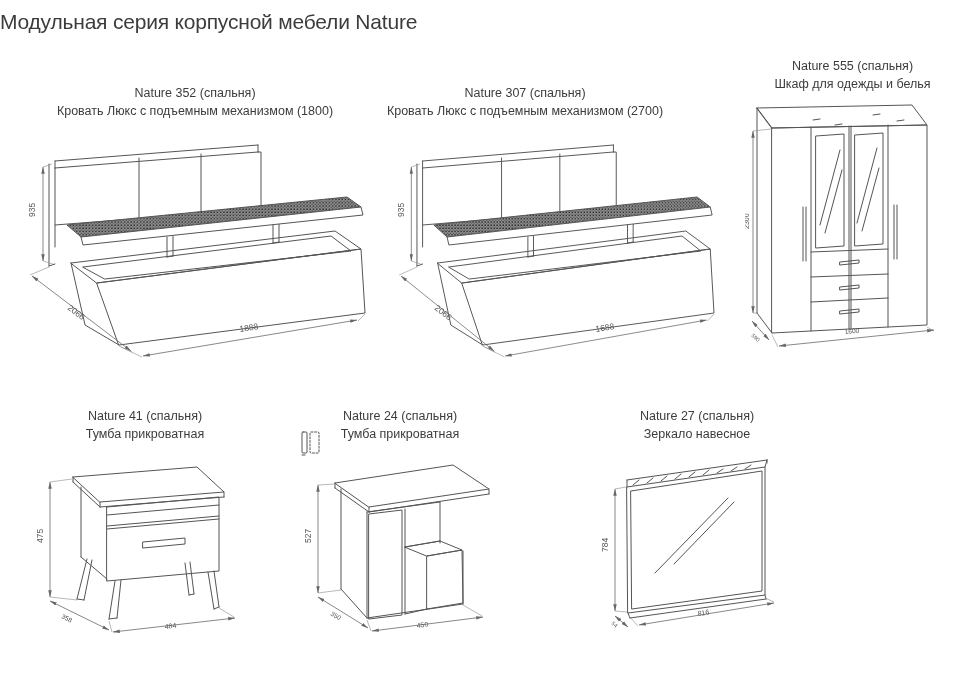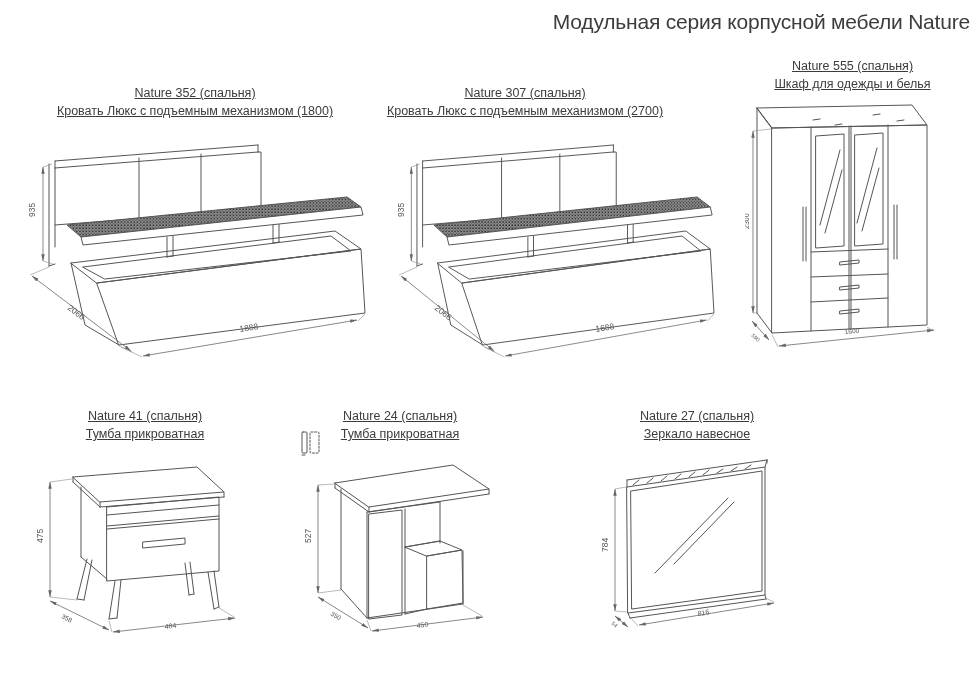--- a/index.html
+++ b/index.html
@@ -1,20 +1,20 @@
 <!DOCTYPE html>
 <html><head>
 <meta charset="utf-8">
 <style>
   html,body{margin:0;padding:0;background:#fff;}
   .sheet{position:relative;width:970px;height:677px;background:#fff;overflow:hidden;
          font-family:"Liberation Sans",sans-serif;}
-  .title{position:absolute;left:0;top:10px;width:970px;text-align:right;
+  .title{position:absolute;left:0;top:10px;width:970px;text-align:left;
          font-size:21px;color:#3c3c3c;letter-spacing:-0.2px;}
-  .hdr{position:absolute;text-align:center;color:#3c3c3c;font-size:12.5px;line-height:1.45;text-decoration:underline;}
+  .hdr{position:absolute;text-align:center;color:#3c3c3c;font-size:12.5px;line-height:1.45;}
   .draw{position:absolute;}
   .ln{stroke:#555;stroke-width:1;fill:none;stroke-linecap:round;stroke-linejoin:round;}
   .lnf{stroke:#555;stroke-width:1;stroke-linejoin:round;}
   .dim{stroke:#6a6a6a;stroke-width:0.8;fill:none;}
   .ext{stroke:#8a8a8a;stroke-width:0.6;fill:none;}
   .dt{font-family:"Liberation Sans",sans-serif;font-size:8.5px;fill:#555;}
   .dt7{font-family:"Liberation Sans",sans-serif;font-size:7px;fill:#555;}
   .dt6{font-family:"Liberation Sans",sans-serif;font-size:6.5px;fill:#555;}
   .dt5{font-family:"Liberation Sans",sans-serif;font-size:5.5px;fill:#555;}
 </style>

